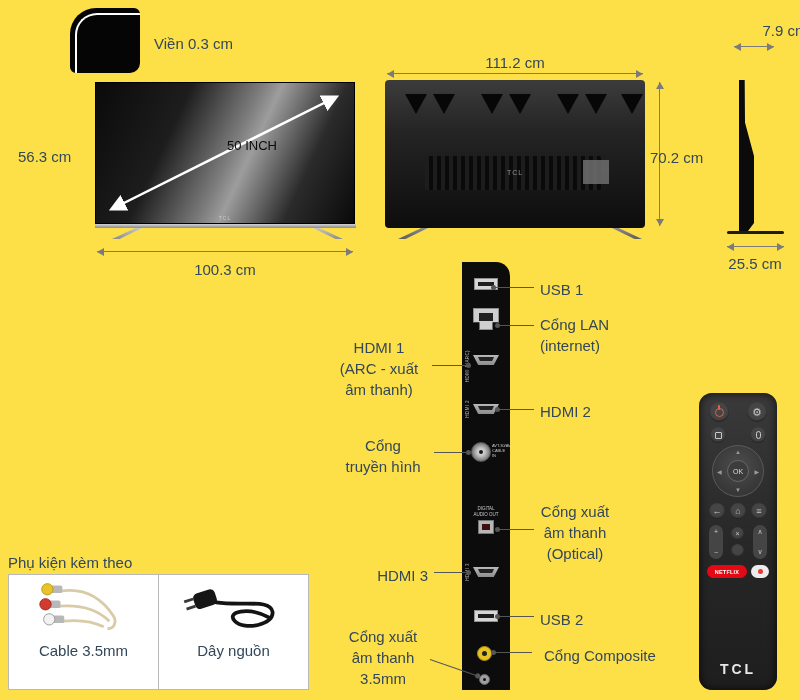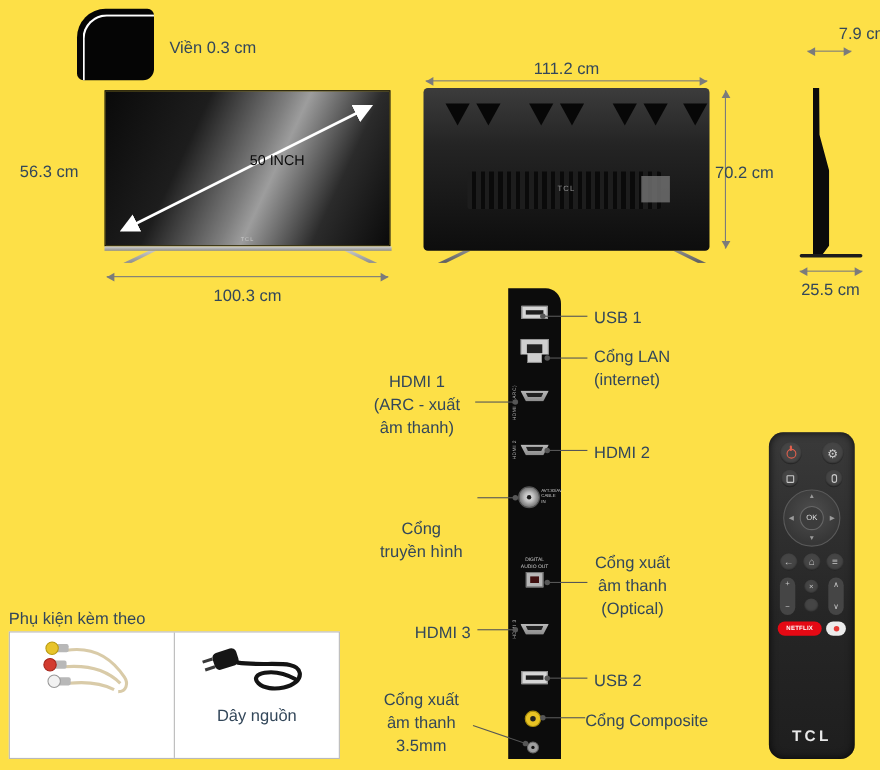--- a/index.html
+++ b/index.html
@@ -116,23 +116,23 @@
   .l-usb2 { left:496px; top:616px; width:38px; }
   .l-comp { left:492px; top:652px; width:40px; }
   .l-aux  { left:430px; top:659px; width:52px; transform:rotate(19deg); transform-origin:left center; }
 
   
   .lb-usb1 { left:540px; top:279px; }
   .lb-lan  { left:540px; top:314px; }
   .lb-hdmi2{ left:540px; top:401px; }
   .lb-opt  { left:536px; top:501px; width:78px; }
   .lb-usb2 { left:540px; top:609px; }
-  .lb-comp { left:532px; top:645px; }
+  .lb-comp { left:544px; top:645px; }
   .lb-hdmi1{ left:330px; top:337px; width:98px; }
-  .lb-tv   { left:338px; top:435px; width:90px;margin-top:35px; }
+  .lb-tv   { left:338px; top:435px; width:90px; }
   .lb-hdmi3{ left:352px; top:565px; width:76px; }
   .lb-aux  { left:338px; top:626px; width:90px; }
 
   
   .acc-title { left:8px; top:552px; }
   .acc-box { position:absolute; left:8px; top:574px; width:301px; height:116px; border:1px solid #b9b9b9;
     background:#fff; display:flex; }
   .acc-cell { flex:1; position:relative; display:flex; flex-direction:column; align-items:center; }
   .acc-cell + .acc-cell { border-left:1px solid #b9b9b9; }
   .acc-img { margin-top:3px; width:128px; height:62px; }
@@ -326,20 +326,21 @@
         <path d="M38,30 C62,28 80,34 92,46" fill="none" stroke="#d9cba8" stroke-width="3"></path>
         <path d="M42,46 C60,44 74,46 86,52" fill="none" stroke="#d9cba8" stroke-width="3"></path>
         <rect x="28" y="8" width="14" height="8" rx="2" fill="#b8b8b8"></rect>
         <circle cx="26" cy="12" r="6" fill="#e8c42a" stroke="#b89a10"></circle>
         <rect x="26" y="24" width="14" height="8" rx="2" fill="#b8b8b8"></rect>
         <circle cx="24" cy="28" r="6" fill="#d23b2f" stroke="#a32218"></circle>
         <rect x="30" y="40" width="14" height="8" rx="2" fill="#b8b8b8"></rect>
         <circle cx="28" cy="44" r="6" fill="#f2f2f2" stroke="#999999"></circle>
       </svg>
       <div class="acc-cap">
+        <div>Cable 3.5mm</div>
       </div>
     </div>
     <div class="acc-cell">
       <svg class="acc-img" viewBox="0 0 130 66">
         <g transform="rotate(-18 34 22)">
           <rect x="22" y="14" width="24" height="17" rx="5" fill="#161616"></rect>
           <rect x="12" y="17" width="10" height="3" fill="#3a3a3a"></rect>
           <rect x="12" y="25" width="10" height="3" fill="#3a3a3a"></rect>
         </g>
         <path d="M46,26 C74,30 104,22 106,36 C108,50 76,56 66,46 C56,36 80,30 102,42" fill="none" stroke="#141414" stroke-width="4" stroke-linecap="round"></path>

